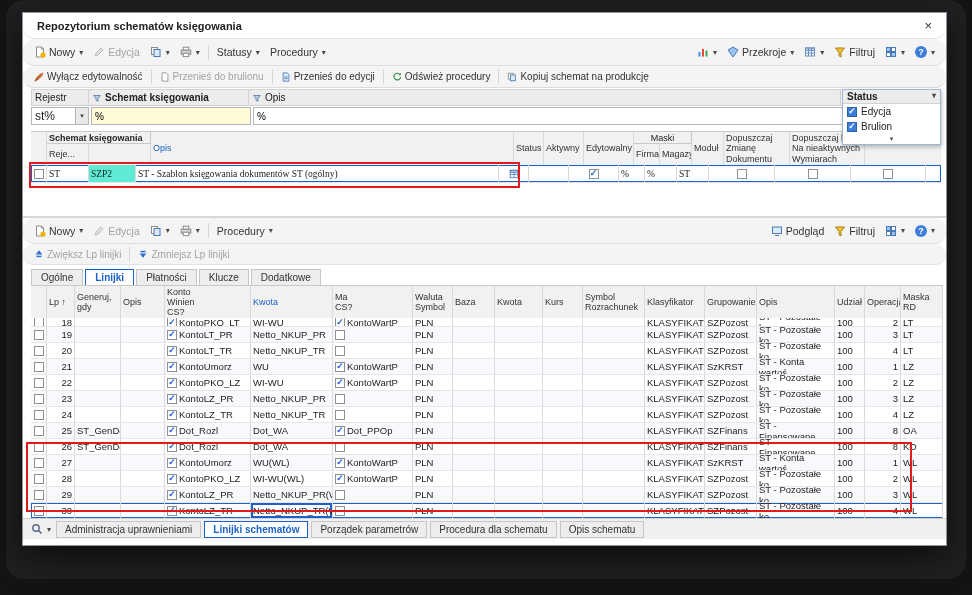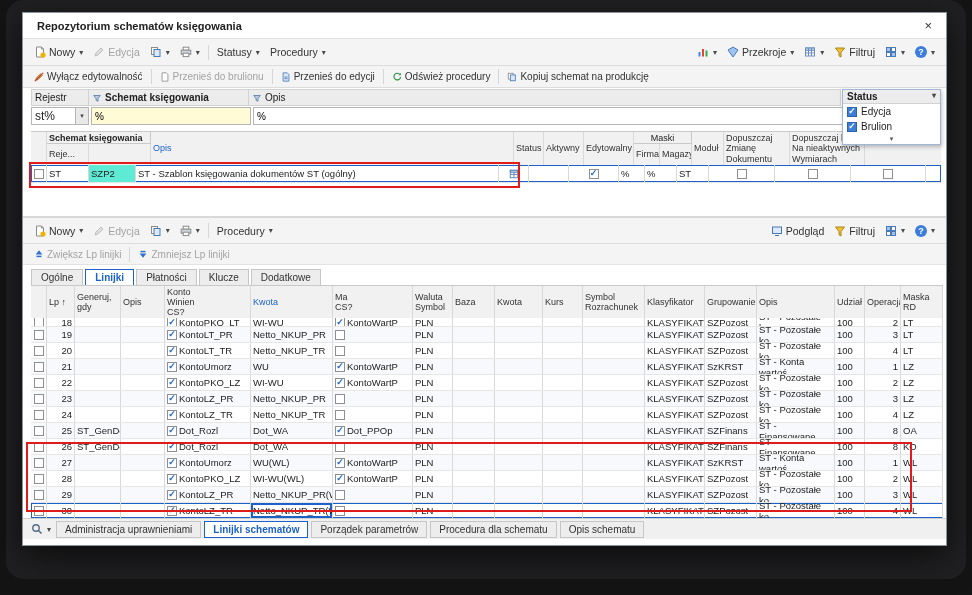--- a/index.html
+++ b/index.html
@@ -1,19 +1,19 @@
 <!DOCTYPE html>
 <html><head>
 <meta charset="utf-8">
 <style>
   html,body{margin:0;padding:0;background:#0e0e0e;}
   .stage{position:relative;width:972px;height:595px;background:#141414;overflow:hidden;font-family:"Liberation Sans",sans-serif;}
   .frame{position:absolute;left:6px;right:6px;top:0;bottom:16px;background:#202022;border-radius:18px;}
   .win{position:absolute;left:22px;top:12px;width:923px;height:532px;background:#fff;border:1px solid #8d949c;box-shadow:0 10px 32px rgba(0,0,0,.65);font-size:10.5px;color:#222;}
-  .abs{position:absolute;left:0;right:0;}
+  .abs{position:absolute;left:0;right:0;border-radius:12px;}
   
   .titlebar{top:0;height:26px;border-bottom:1px solid #e2e2e2;display:flex;align-items:center;padding:0 10px 0 14px;box-sizing:border-box;}
   .title{font-weight:bold;font-size:11px;}
   .closebtn{margin-left:auto;font-size:13px;color:#333;padding:0 4px;cursor:default;}
   
   .tb{display:flex;align-items:center;background:#f4f4f4;border-bottom:1px solid #dcdcdc;padding:0 6px;box-sizing:border-box;}
   .tb1{top:26px;height:27px;}
   .tb2{top:53px;height:22px;}
   .tb3{top:205px;height:26px;}
   .tb4{top:231px;height:21px;background:#f4f4f4;border-bottom:1px solid #e3e3e3;}
@@ -269,21 +269,21 @@
       <div class="c h" style="width:66px;">Dopuszczaj
 Zmianę
 Dokumentu</div>
       <div class="c h" style="width:75px;">Dopuszczaj ks.
 Na nieaktywnych
 Wymiarach</div>
       <div class="g1grp" style="left:16px;width:104px;font-weight:bold;">Schemat księgowania</div>
       <div class="g1grp" style="left:603px;width:58px;justify-content:center;">Maski</div>
     </div>
 
-    <div class="grows" style="top:152px;width:910px;">
+    <div class="grows" style="top:152px;width:910px;font-family:Liberation Serif, serif;">
       <div class="grow selrow" style="height:17px;">
         <div class="c center" style="width:16px;">
             <span class="cb"></span>
           </div>
         <div class="c" style="width:42px;">ST</div>
         <div class="c" style="width:47px;background:#5eead4;">SZP2</div>
         <div class="c" style="width:363px;">ST - Szablon księgowania dokumentów ST (ogólny)</div>
         <div class="c center" style="width:30px;">
           <svg class="ico10" viewBox="0 0 12 12">
               <rect x="1.5" y="1.5" width="9" height="9" fill="#fff" stroke="#4a7ab5"></rect>

